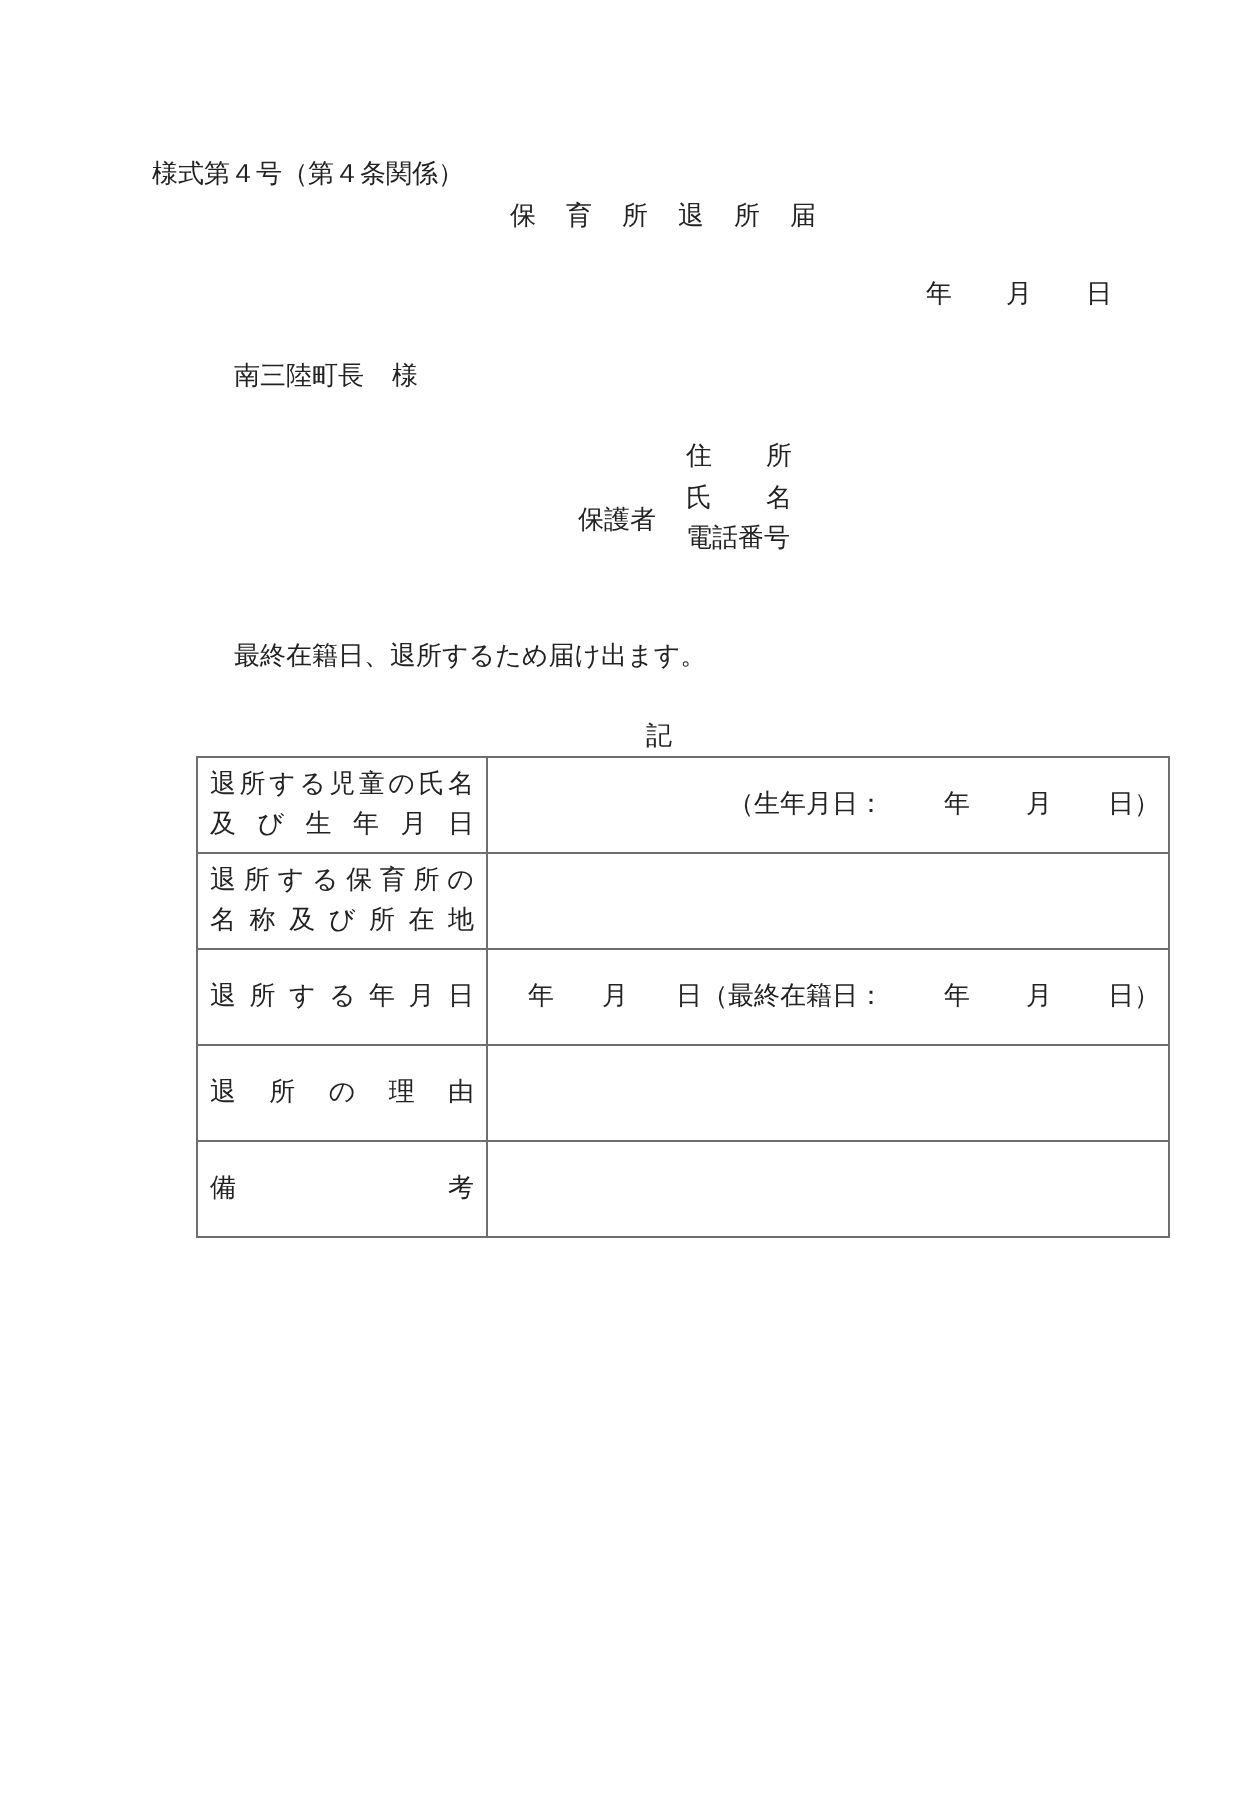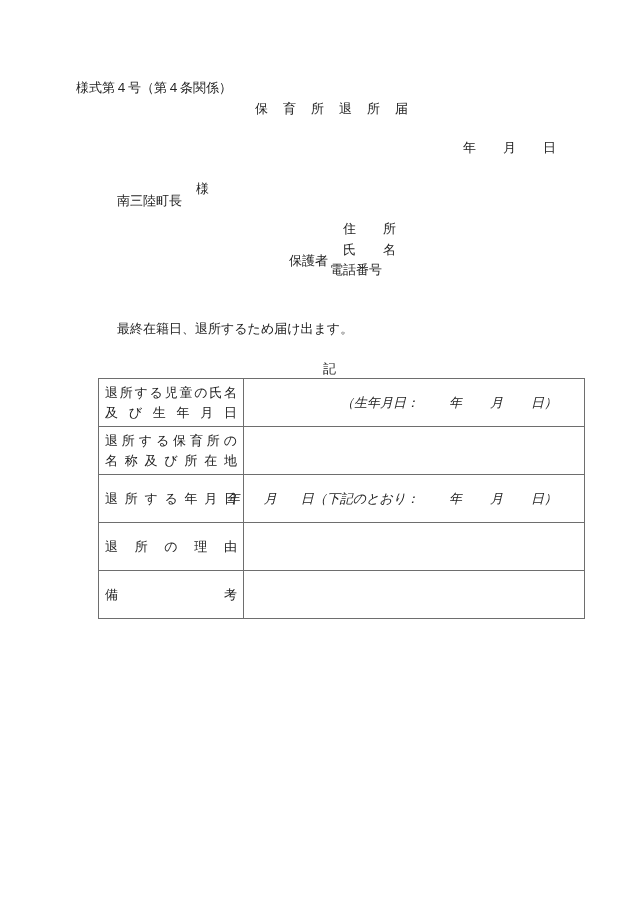--- a/index.html
+++ b/index.html
@@ -14,21 +14,21 @@
     border-collapse: collapse; table-layout: fixed;
   }
   table.form td {
     border: 1px solid #6e6e6e; padding: 0; height: 47px; vertical-align: middle;
     font-size: 13px; line-height: 20px;
   }
   td.label { width: 132px; padding-left: 6px !important; padding-right: 6px !important; }
   td.value { position: relative; }
   .lbl-line { display: flex; justify-content: space-between; }
   .lbl-line span { display: inline-block; }
-  .right-note { position: absolute; right: 27px; top: 50%; transform: translateY(-50%); white-space: nowrap; font-style: italic; }
+  .right-note { position: absolute; right: 4px; top: 50%; transform: translateY(-50%); white-space: nowrap; }
   .gap { display: inline-block; }
 </style>
 </head>
 <body>
 
 <div class="abs" style="left:76px; top:80px;text-align:center;">様式第４号（第４条関係）</div>
 
 <div class="abs" style="left:255px; top:101px; display:flex; gap:15px;">
   <span>保</span>
   <span>育</span>
@@ -38,35 +38,35 @@
   <span>届</span>
 </div>
 
 <div>
   <span class="abs" style="left:463px; top:140px;">年</span>
   <span class="abs" style="left:503px; top:140px;">月</span>
   <span class="abs" style="left:543px; top:140px;">日</span>
 </div>
 
 <div>
-  <span class="abs" style="left:117px; top:193px;">南三陸町長</span>
+  <span class="abs" style="left:117px; top:181px;">南三陸町長</span>
   <span class="abs" style="left:196px; top:181px;">様</span>
 </div>
 
 <div>
   <span class="abs" style="left:289px; top:221px;margin-top:32px;">保護者</span>
   <span class="abs" style="left:343px; top:221px; width:53px; display:flex; justify-content:space-between;">
     <span>住</span>
     <span>所</span>
   </span>
   <span class="abs" style="left:343px; top:242px; width:53px; display:flex; justify-content:space-between;">
     <span>氏</span>
     <span>名</span>
   </span>
-  <span class="abs" style="left:330px; top:262px;">電話番号</span>
+  <span class="abs" style="left:343px; top:262px;">電話番号</span>
 </div>
 
 <div class="abs" style="left:117px; top:321px;">最終在籍日、退所するため届け出ます。</div>
 
 <div class="abs" style="left:323px; top:361px;">記</div>
 
 <table class="form">
   <tbody>
       <tr>
     <td class="label">
@@ -127,21 +127,21 @@
             <span>所</span>
             <span>す</span>
             <span>る</span>
             <span>年</span>
             <span>月</span>
             <span>日</span>
       </div>
     </td>
     <td class="value">
       <div class="right-note">
-        <span>年</span><span class="gap" style="width:24px;"></span><span>月</span><span class="gap" style="width:24px;"></span><span>日</span><span>（下記のとおり：</span><span class="gap" style="width:30px;"></span><span>年</span><span class="gap" style="width:28px;"></span><span>月</span><span class="gap" style="width:28px;"></span><span>日）</span>
+        <span>年</span><span class="gap" style="width:24px;"></span><span>月</span><span class="gap" style="width:24px;"></span><span>日</span><span>（最終在籍日：</span><span class="gap" style="width:30px;"></span><span>年</span><span class="gap" style="width:28px;"></span><span>月</span><span class="gap" style="width:28px;"></span><span>日）</span>
       </div>
     </td>
   </tr>
   <tr>
     <td class="label">
       <div class="lbl-line">
         <span>退</span>
             <span>所</span>
             <span>の</span>
             <span>理</span>

